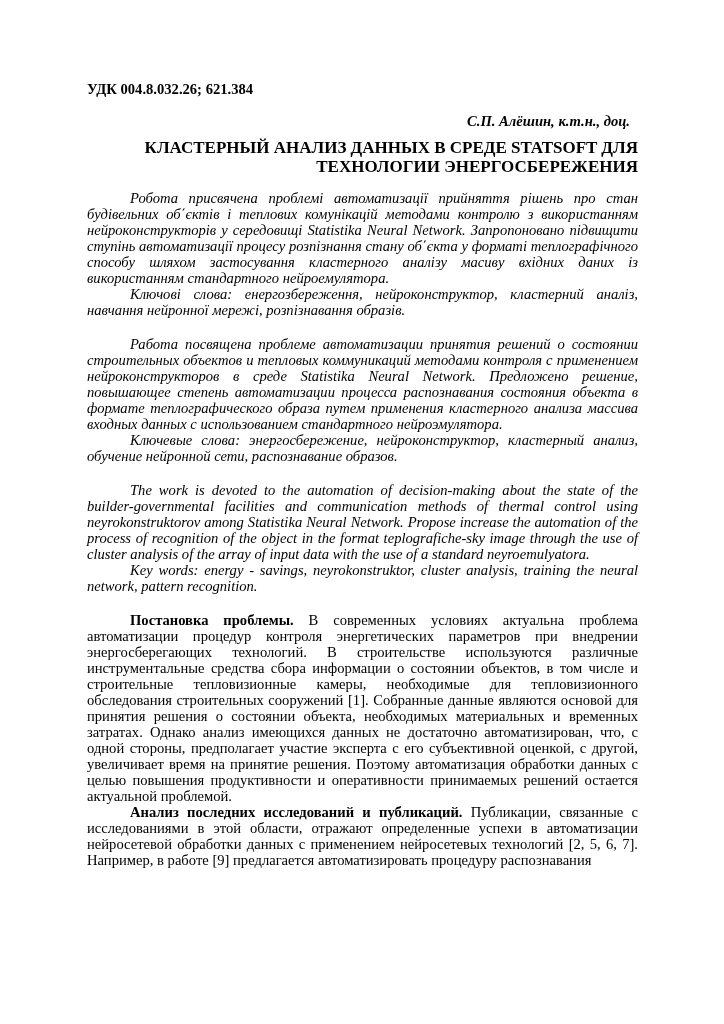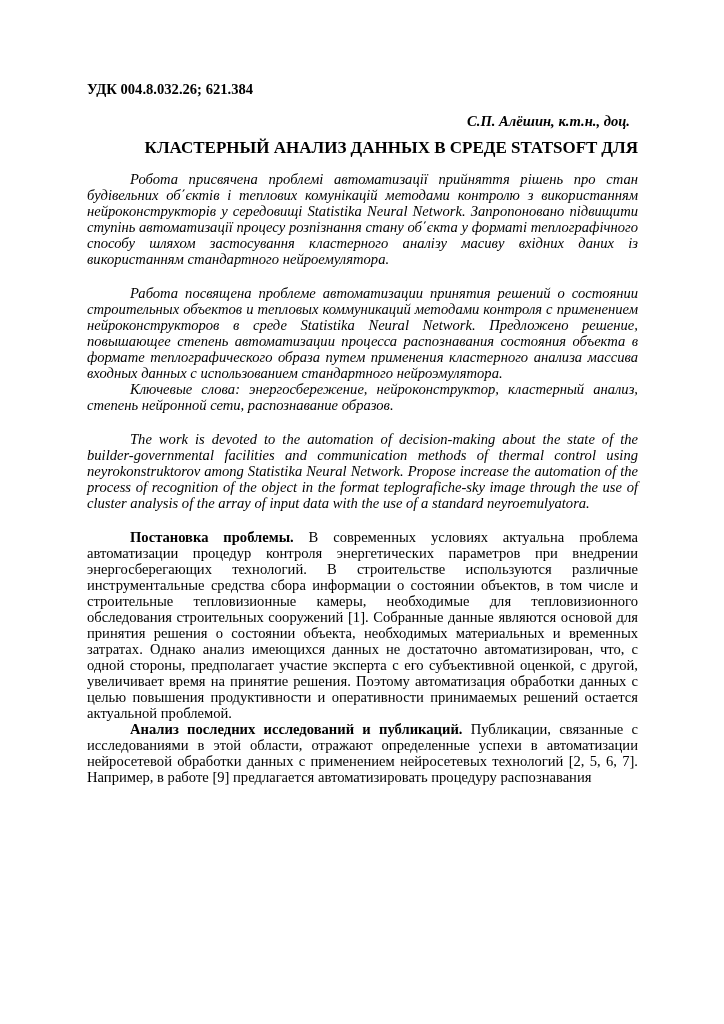--- a/index.html
+++ b/index.html
@@ -17,27 +17,30 @@
   b { font-weight:bold;margin-top:12px; }
 </style>
 </head>
 <body>
 
 <div class="page">
   <p class="udk">УДК 004.8.032.26; 621.384</p>
   <p class="author">С.П. Алёшин, к.т.н., доц.</p>
   <div class="title">
     <div>КЛАСТЕРНЫЙ АНАЛИЗ ДАННЫХ В СРЕДЕ STATSOFT ДЛЯ</div>
+    <div>ТЕХНОЛОГИИ ЭНЕРГОСБЕРЕЖЕНИЯ</div>
   </div>
 
   <p class="it ind">Робота присвячена проблемі автоматизації прийняття рішень про стан будівельних об΄єктів і теплових комунікацій методами контролю з використанням нейроконструкторів у середовищі Statistika Neural Network. Запропоновано підвищити ступінь автоматизації процесу розпізнання стану об΄єкта у форматі теплографічного способу шляхом застосування кластерного аналізу масиву вхідних даних із використанням стандартного нейроемулятора.</p>
+  <p class="it ind">Ключові слова: енергозбереження, нейроконструктор, кластерний аналіз, навчання нейронної мережі, розпізнавання образів.</p>
   <div class="gap"></div>
 
   <p class="it ind">Работа посвящена проблеме автоматизации принятия решений о состоянии строительных объектов и тепловых коммуникаций методами контроля с применением нейроконструкторов в среде Statistika Neural Network. Предложено решение, повышающее степень автоматизации процесса распознавания состояния объекта в формате теплографического образа путем применения кластерного анализа массива входных данных с использованием стандартного нейроэмулятора.</p>
-  <p class="it ind">Ключевые слова: энергосбережение, нейроконструктор, кластерный анализ, степень нейронной сети, распознавание образов.</p>
+  <p class="it ind">Ключевые слова: энергосбережение, нейроконструктор, кластерный анализ, обучение нейронной сети, распознавание образов.</p>
   <div class="gap"></div>
 
   <p class="it ind">The work is devoted to the automation of decision-making about the state of the builder-governmental facilities and communication methods of thermal control using neyrokonstruktorov among Statistika Neural Network. Propose increase the automation of the process of recognition of the object in the format teplografiche-sky image through the use of cluster analysis of the array of input data with the use of a standard neyroemulyatora.</p>
+  <p class="it ind">Key words: energy - savings, neyrokonstruktor, cluster analysis, training the neural network, pattern recognition.</p>
   <div class="gap"></div>
 
   <p class="ind"><b>Постановка проблемы.</b><span> В современных условиях актуальна проблема автоматизации процедур контроля энергетических параметров при внедрении энергосберегающих технологий. В строительстве используются различные инструментальные средства сбора информации о состоянии объектов, в том числе и строительные тепловизионные камеры, необходимые для тепловизионного обследования строительных сооружений [1]. Собранные данные являются основой для принятия решения о состоянии объекта, необходимых материальных и временных затратах. Однако анализ имеющихся данных не достаточно автоматизирован, что, с одной стороны, предполагает участие эксперта с его субъективной оценкой, с другой, увеличивает время на принятие решения. Поэтому автоматизация обработки данных с целью повышения продуктивности и оперативности принимаемых решений остается актуальной проблемой.</span></p>
   <p class="ind"><b>Анализ последних исследований и публикаций.</b><span> Публикации, связанные с исследованиями в этой области, отражают определенные успехи в автоматизации нейросетевой обработки данных с применением нейросетевых технологий [2, 5, 6, 7]. Например, в работе [9] предлагается автоматизировать процедуру распознавания</span></p>
 </div>
 
 </body></html>

